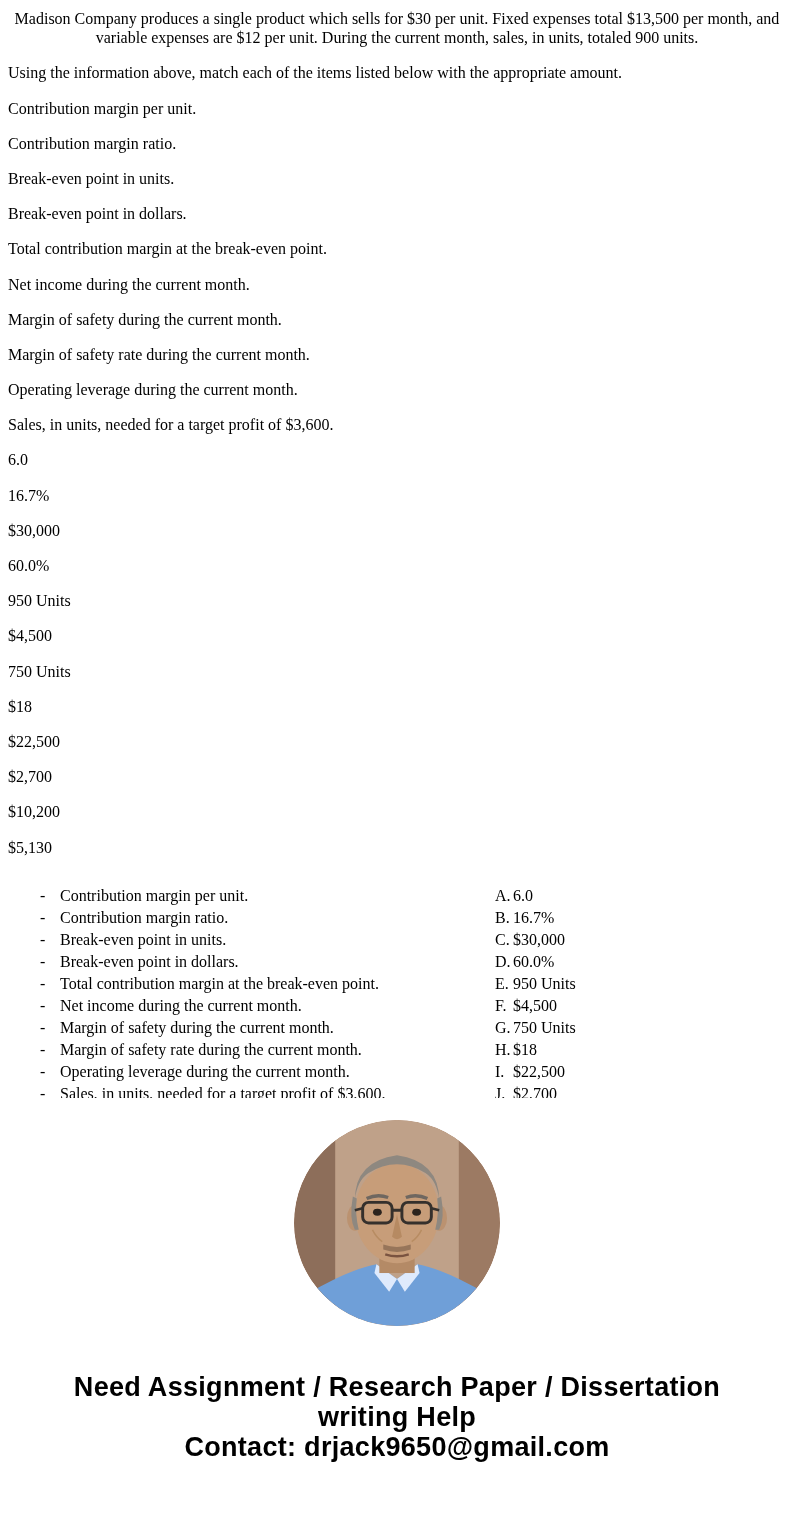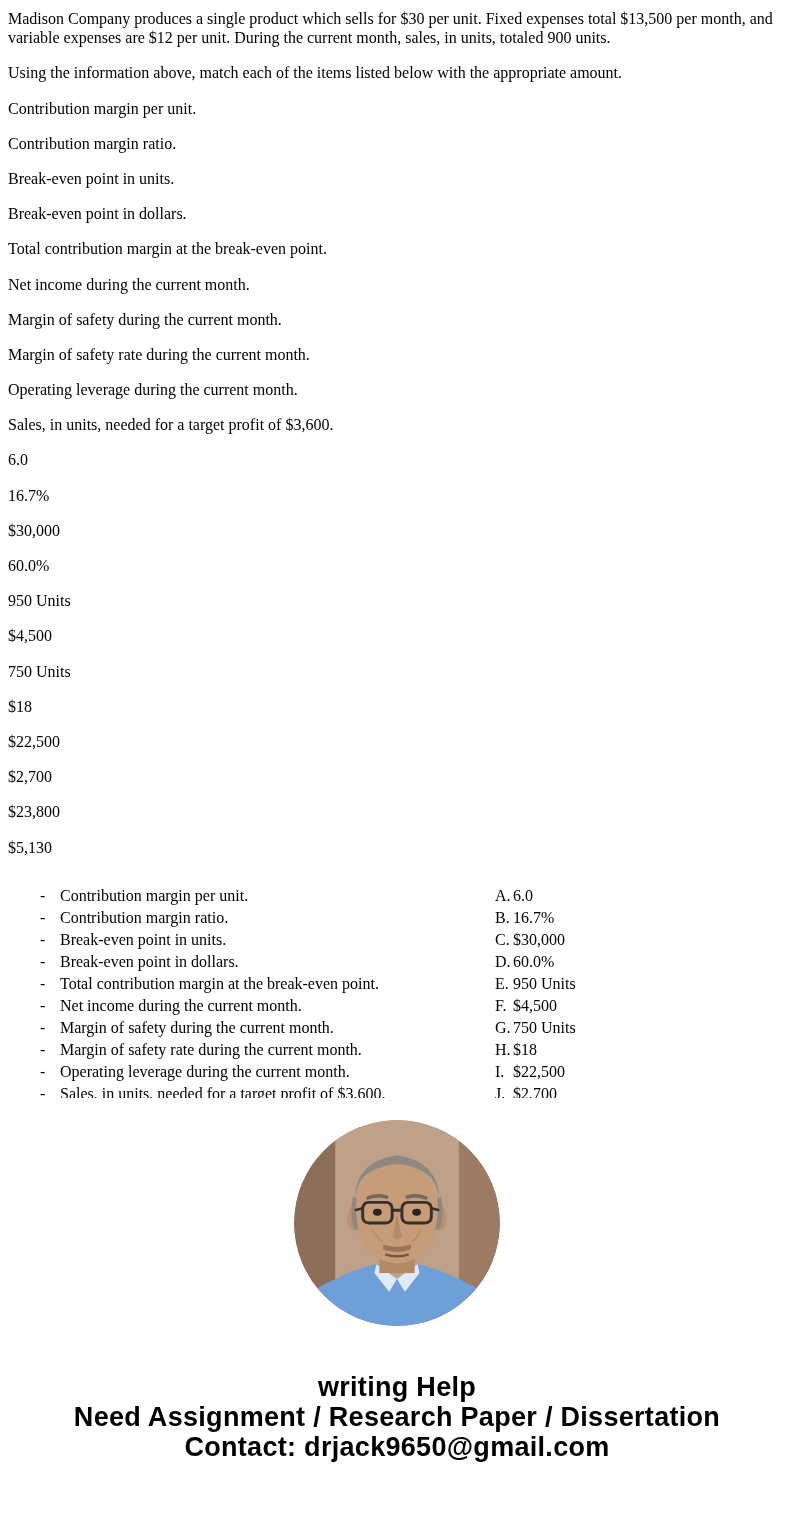--- a/index.html
+++ b/index.html
@@ -4,21 +4,21 @@
 <style>
   * { box-sizing: border-box; }
   html, body { margin: 0; padding: 0; background: #ffffff; }
   body {
     width: 794px; height: 1523px; overflow: hidden;
     font-family: "Liberation Serif", serif;
     font-size: 16px; color: #000;
   }
   .page { padding: 8px; }
   .page p { margin: 16px 0; line-height: 1.2; }
-  .page p.first { margin-top: 1px; }
+  .page p.first { margin-top: 1px; text-align: center; }
 
   
   .matching-clip {
     margin-top: 28px;
     height: 213px;
     overflow: hidden;
   }
   table.matching { border-collapse: collapse; margin-left: 32px; }
   table.matching td {
     padding: 0; vertical-align: baseline;
@@ -66,21 +66,21 @@
   <p>6.0</p>
   <p>16.7%</p>
   <p>$30,000</p>
   <p>60.0%</p>
   <p>950 Units</p>
   <p>$4,500</p>
   <p>750 Units</p>
   <p>$18</p>
   <p>$22,500</p>
   <p>$2,700</p>
-  <p>$23,800</p>
+  <p>$10,200</p>
   <p>$5,130</p>
 
   <div class="matching-clip">
     <table class="matching">
       <tbody>
         <tr>
           <td class="dash">-</td>
           <td class="item">Contribution margin per unit.</td>
           <td class="letter">A.</td>
           <td class="value">6.0</td>
@@ -191,18 +191,18 @@
           <path d="M93,137 Q105,141 117,137" stroke="#7a5340" stroke-width="2.5" fill="none"></path>
 
           <path d="M80,112 Q84,120 90,124" stroke="#b08458" stroke-width="1.5" fill="none" opacity="0.7"></path>
           <path d="M130,112 Q126,120 120,124" stroke="#b08458" stroke-width="1.5" fill="none" opacity="0.7"></path>
         </g>
       </svg>
     </span>
   </div>
 
   <div class="footer">
+    <div>Need Assignment / Research Paper / Dissertation</div>
     <div>writing Help</div>
-    <div>Need Assignment / Research Paper / Dissertation</div>
     <div>Contact: drjack9650@gmail.com</div>
   </div>
 
 </div>
 
 </body></html>

